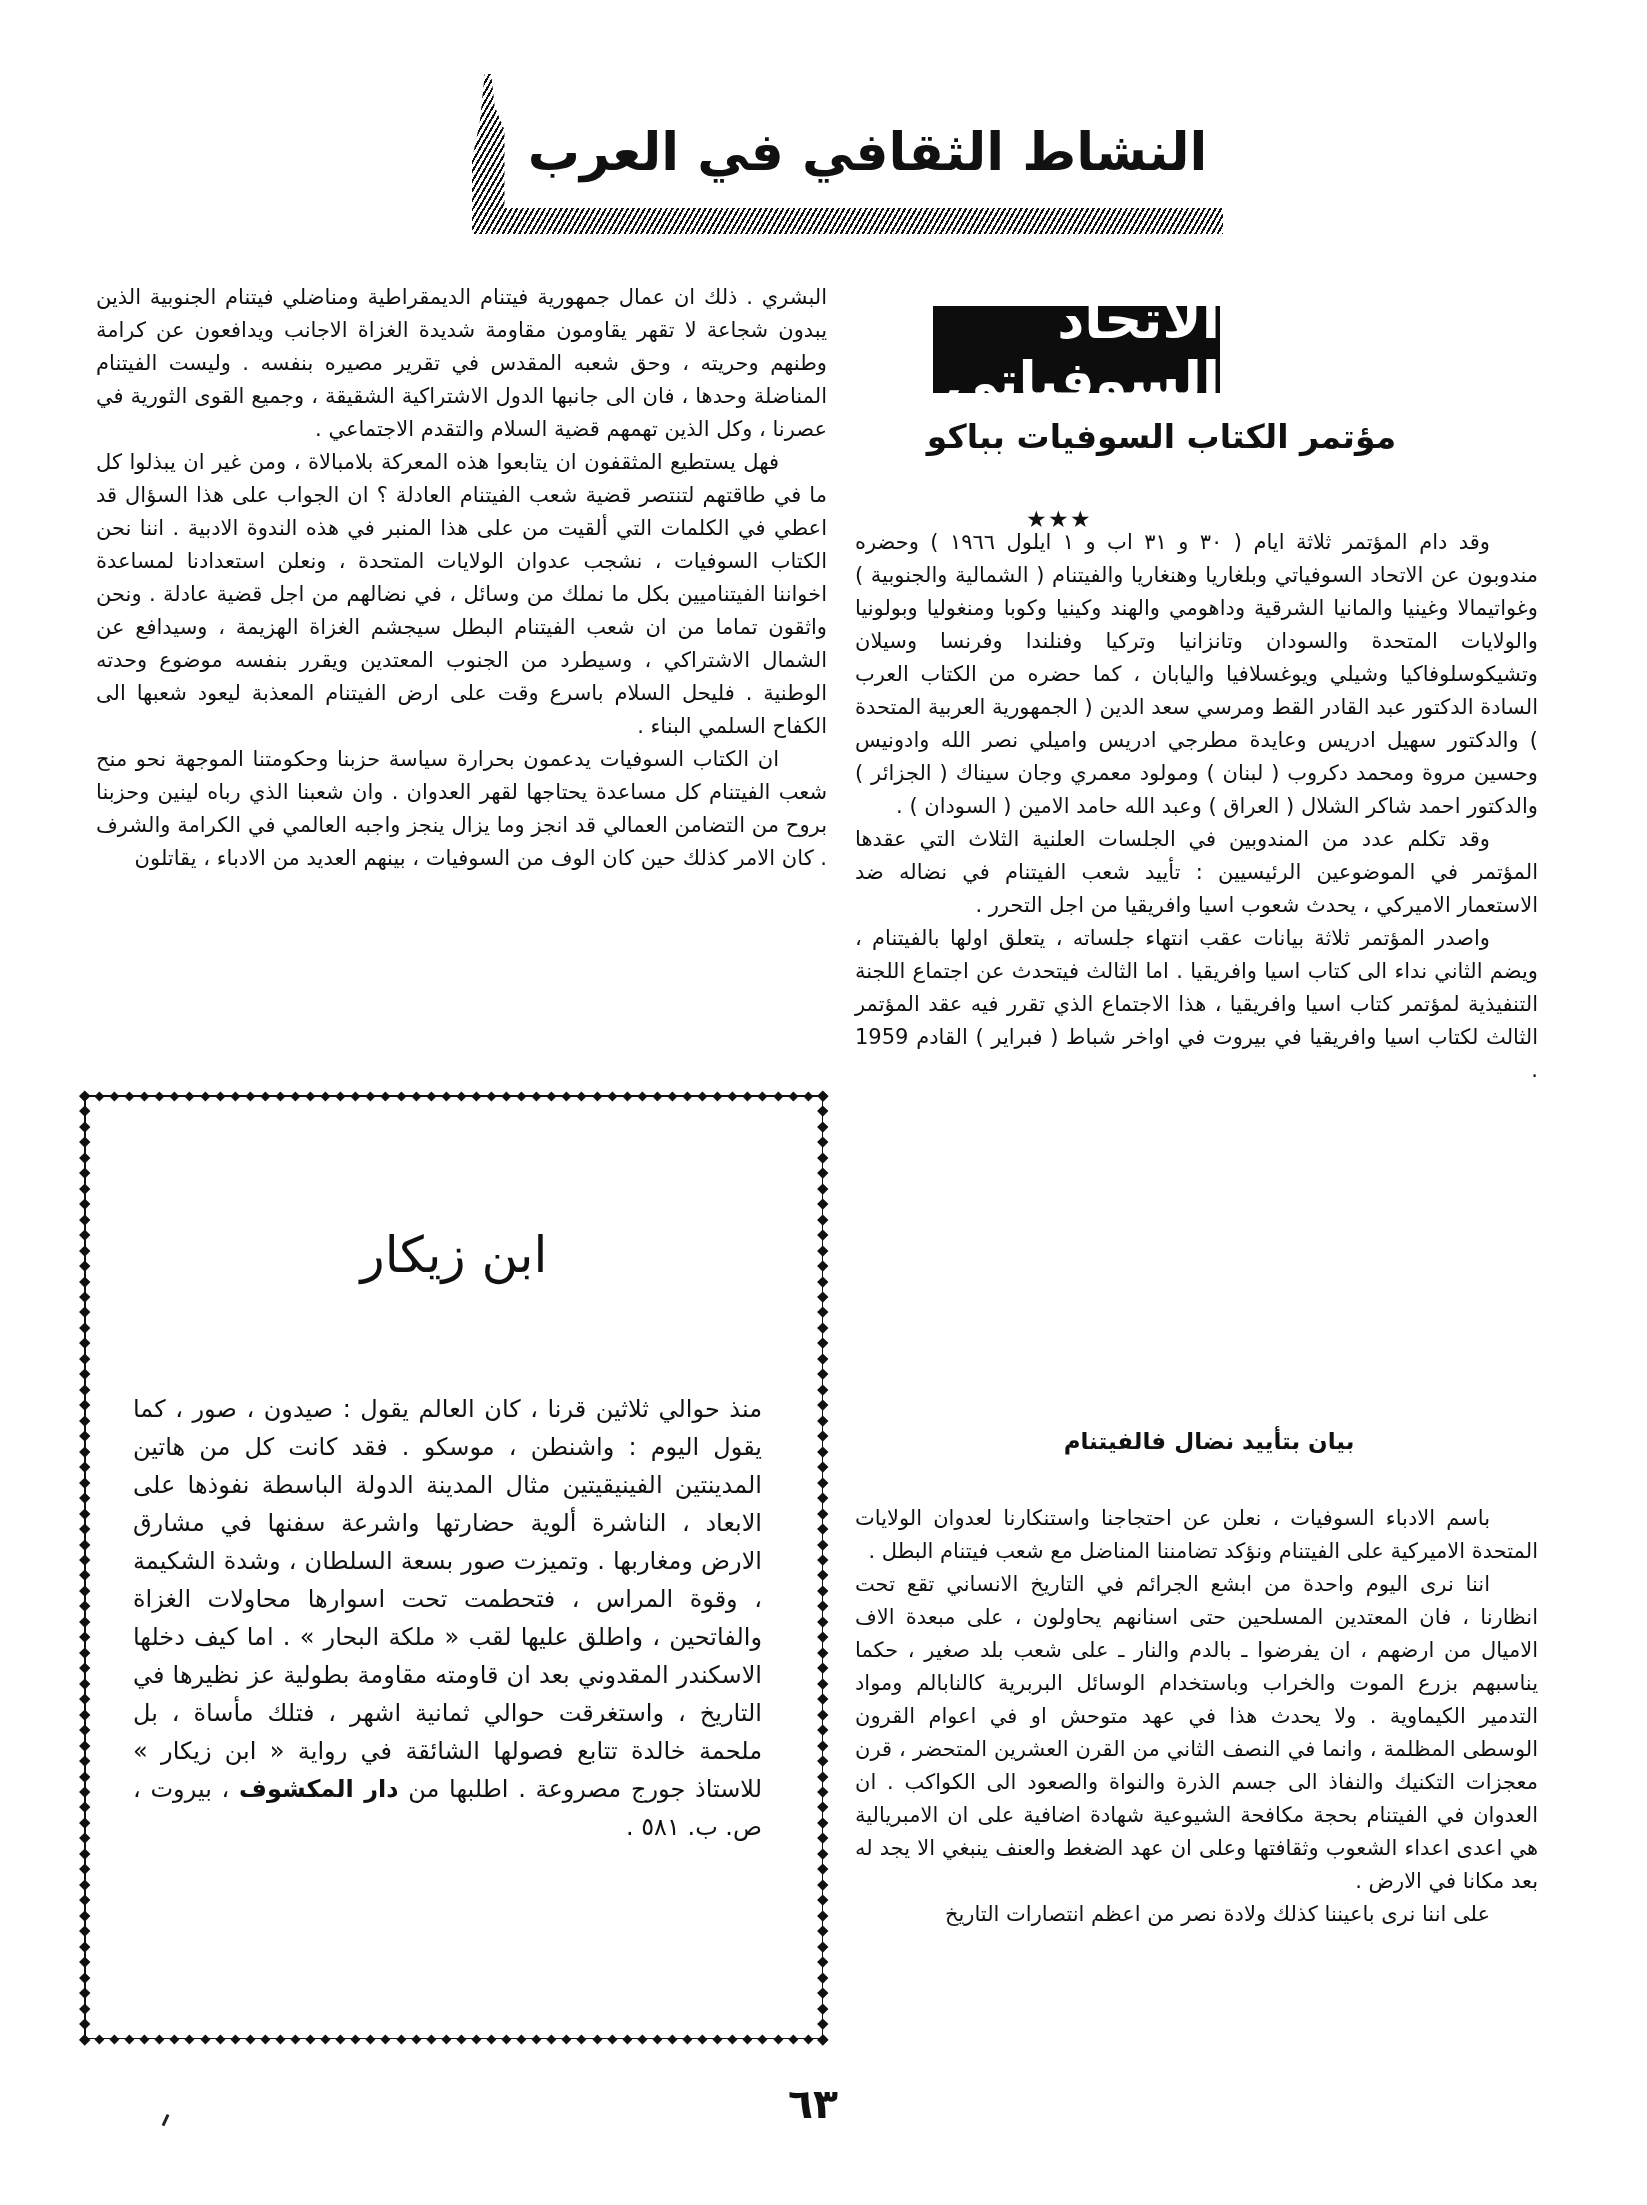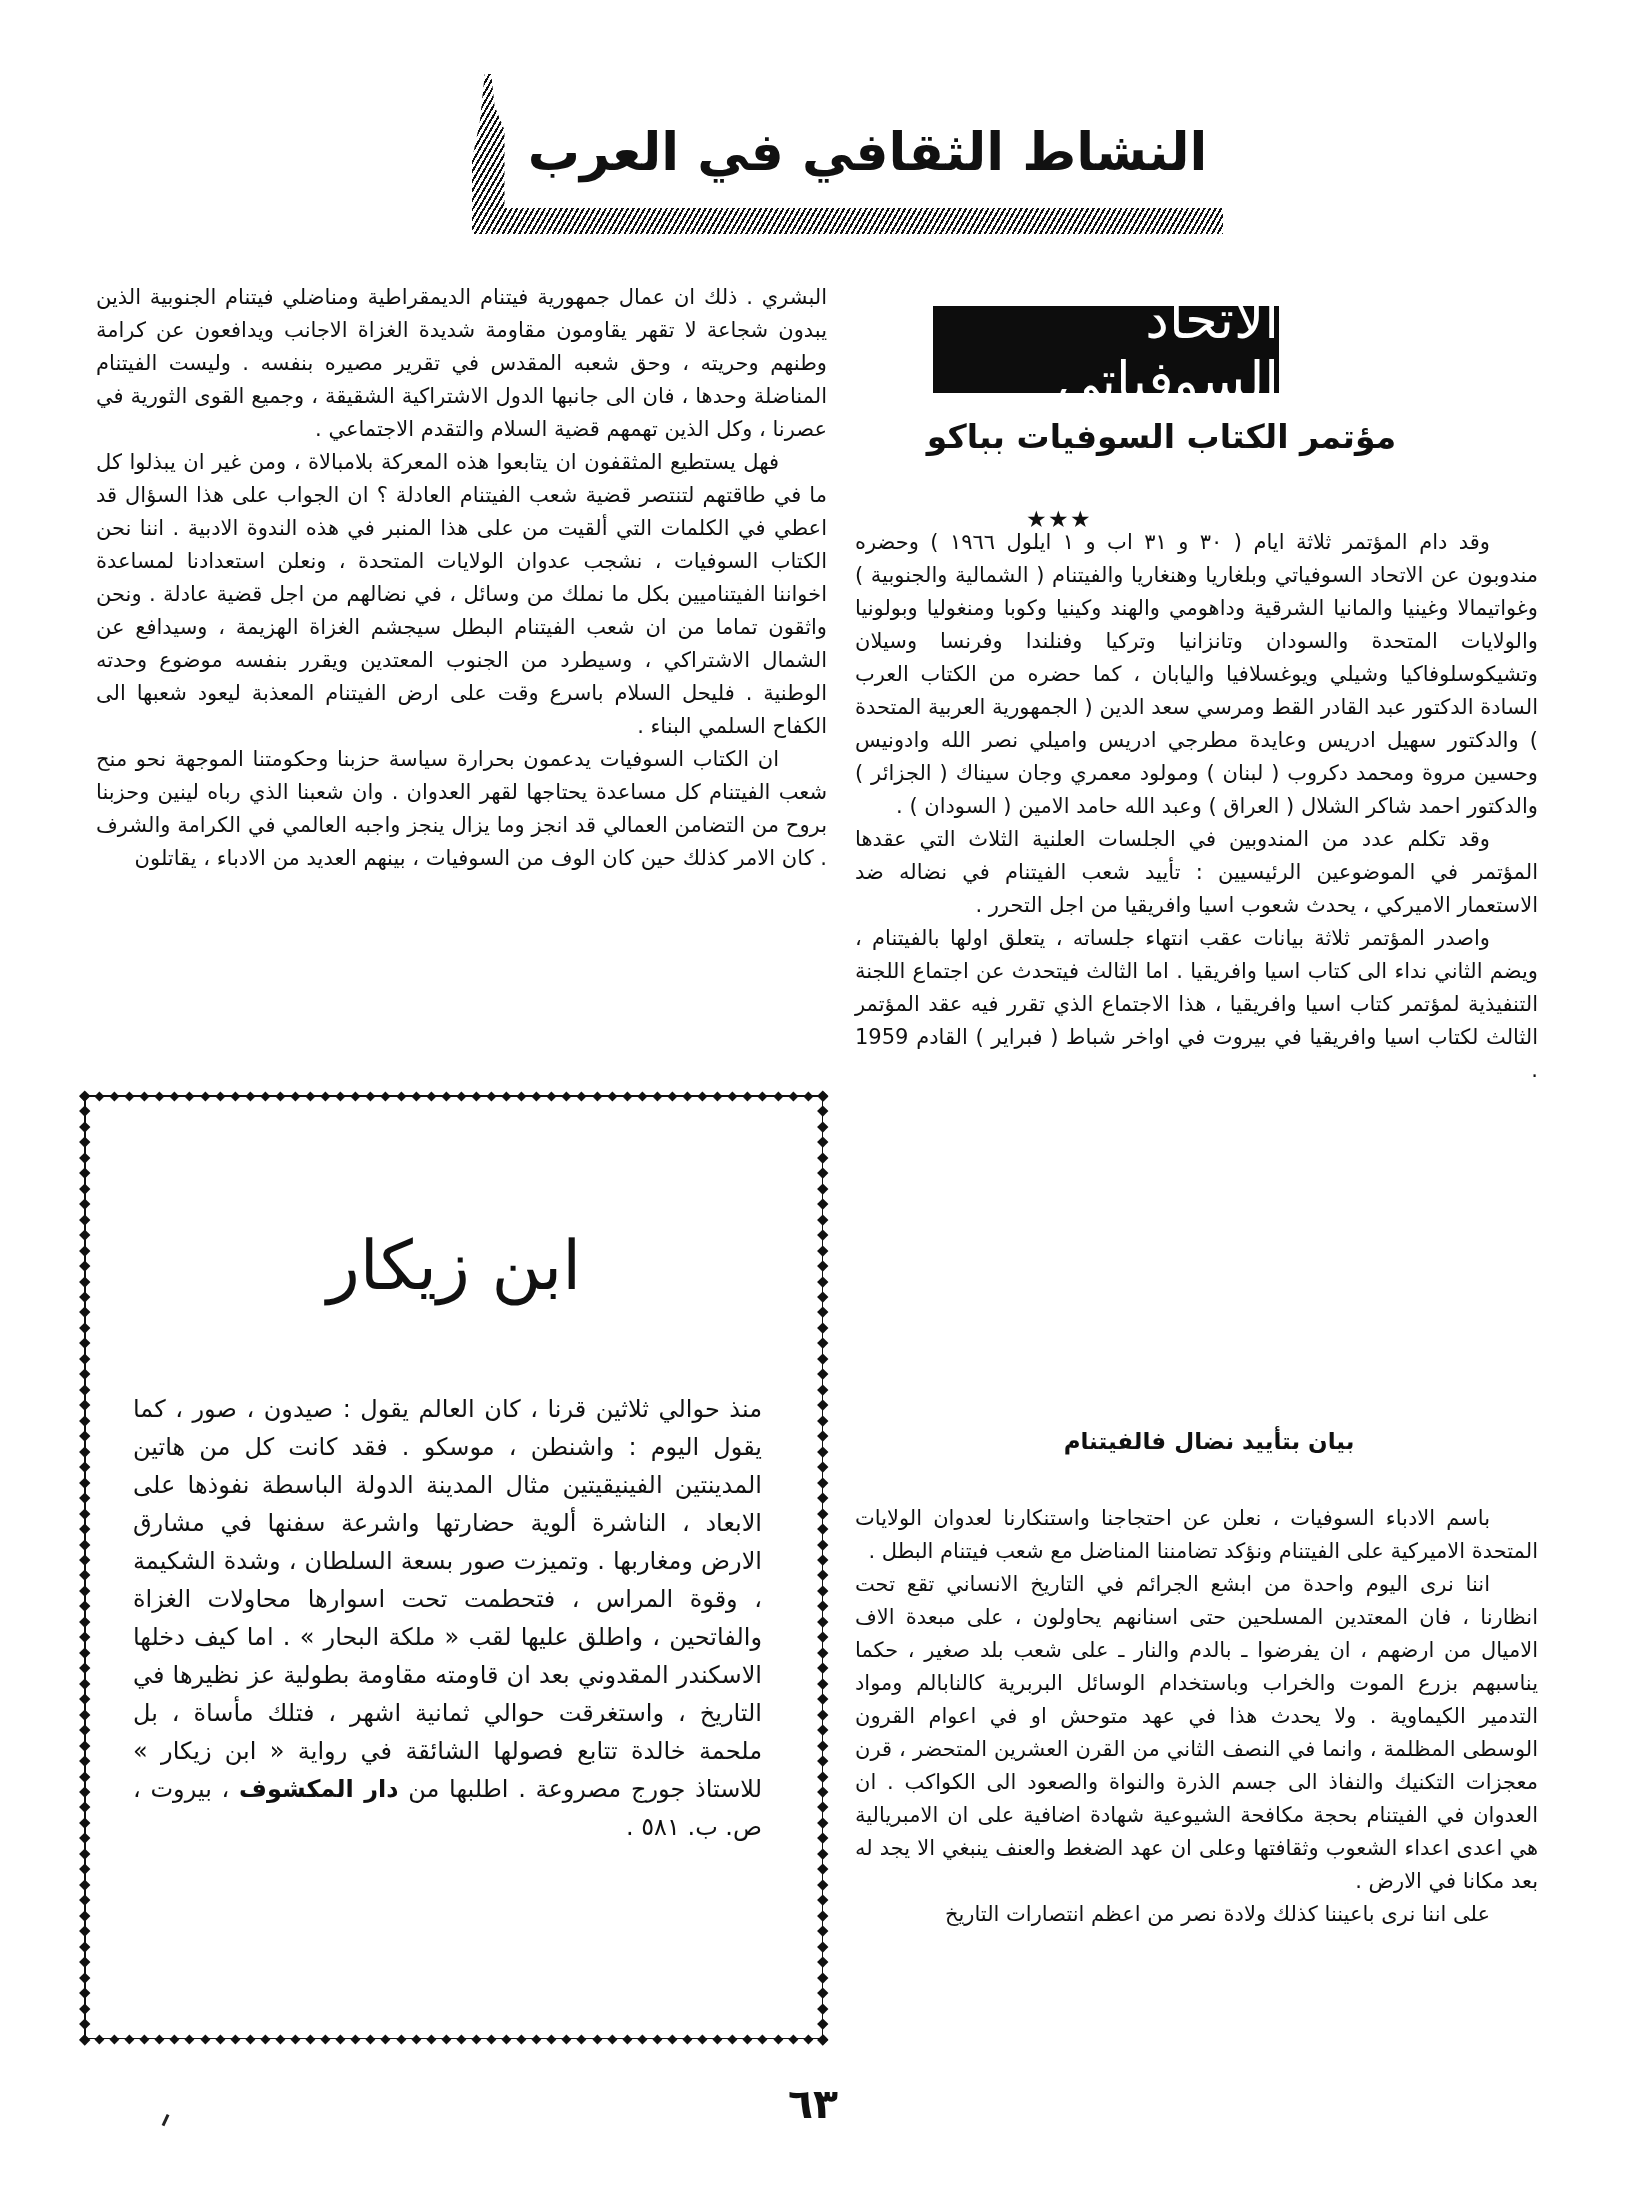--- a/index.html
+++ b/index.html
@@ -36,23 +36,23 @@
     font-size: 21px; line-height: 33px;
   }
   .col p { margin: 0; text-align-last: right; }
   .col p.indent { text-indent: 48px; }
 
   .col-left { left: 96px; top: 281px; width: 731px; }
   .col-right { left: 855px; top: 526px; width: 683px; }
 
   
   .section-box {
-    position: absolute; left: 933px; top: 306px; width: 346px; height: 87px;
+    position: absolute; left: 933px; top: 306px; width: 287px; height: 87px;
     background: #0d0d0d; color: #ffffff; display: flex; align-items: center; justify-content: center;
-    font-weight: 400; font-size: 53px; direction: rtl;
+    font-weight: 700; font-size: 53px; direction: rtl;
     font-family: "DejaVu Sans", sans-serif;
   }
   .article-title {
     position: absolute; left: 902px; top: 417px; width: 519px; text-align: center;
     font-weight: 900; font-size: 33px; direction: rtl;
     font-family: "DejaVu Sans", sans-serif;
   }
   .stars {
     position: absolute; left: 1018px; top: 506px; width: 82px; text-align: center;
     font-size: 23px; letter-spacing: 1.4px;
@@ -95,21 +95,21 @@
     background: linear-gradient(#111,#111) center/1.4px 100% no-repeat;
   }
   .diamond-col.left { left: -6.1px; }
   .diamond-col.right { right: -6.1px; }
   .dm { width: 7.5px; height: 7.5px; background: #111; transform: rotate(45deg); flex: 0 0 auto; }
   .diamond-row .dm { width: 6.8px; height: 6.8px; }
   .ad-border::before, .ad-border::after { display: none; }
 
   .ad-title {
     position: absolute; left: 0; right: 0; top: 130px; text-align: center;
-    font-family: "DejaVu Serif", serif; font-size: 68px; direction: rtl;
+    font-family: "DejaVu Serif", serif; font-size: 50px; direction: rtl;
   }
   .ad-text {
     position: absolute; left: 48px; right: 61px; top: 294px;
     direction: rtl; text-align: justify;
     font-family: "DejaVu Sans", sans-serif; font-size: 24px; line-height: 38px;
   }
   .ad-text p { margin: 0; text-align-last: right; }
   .ad-text b { font-weight: 900; }
 
   .page-number {

